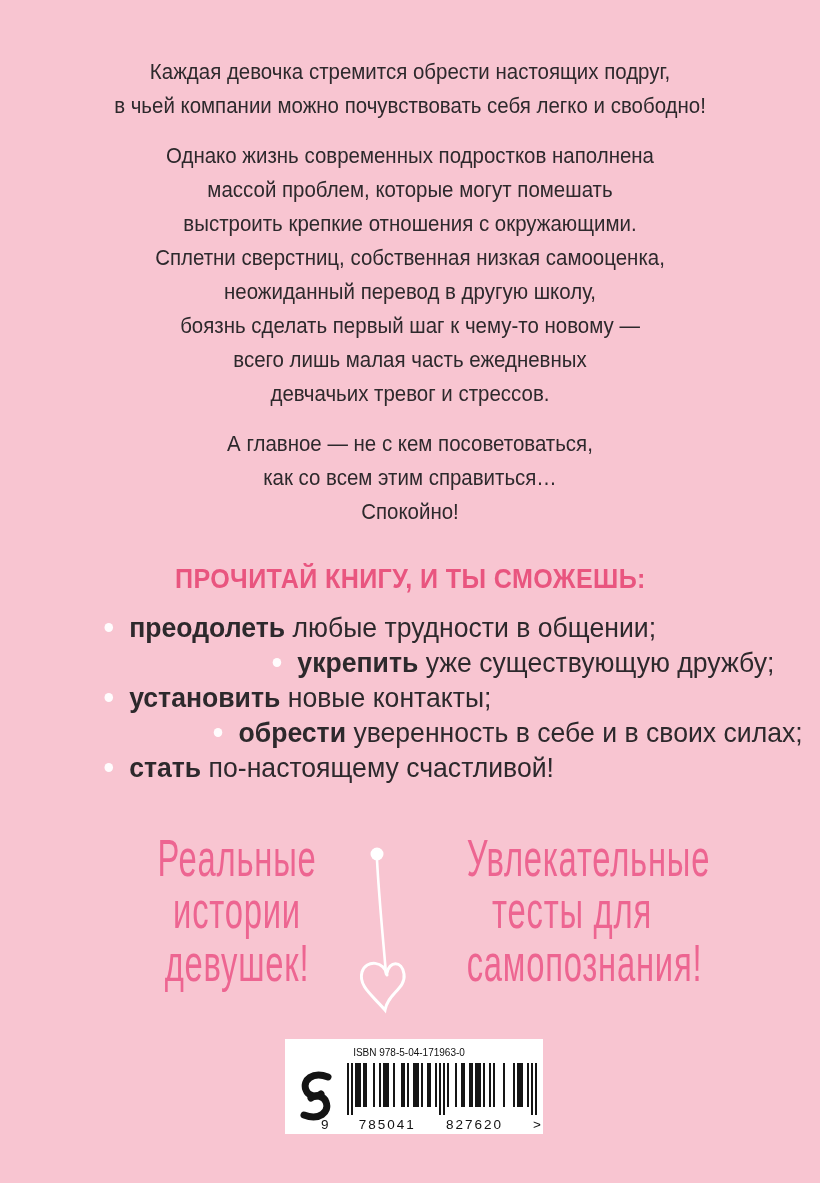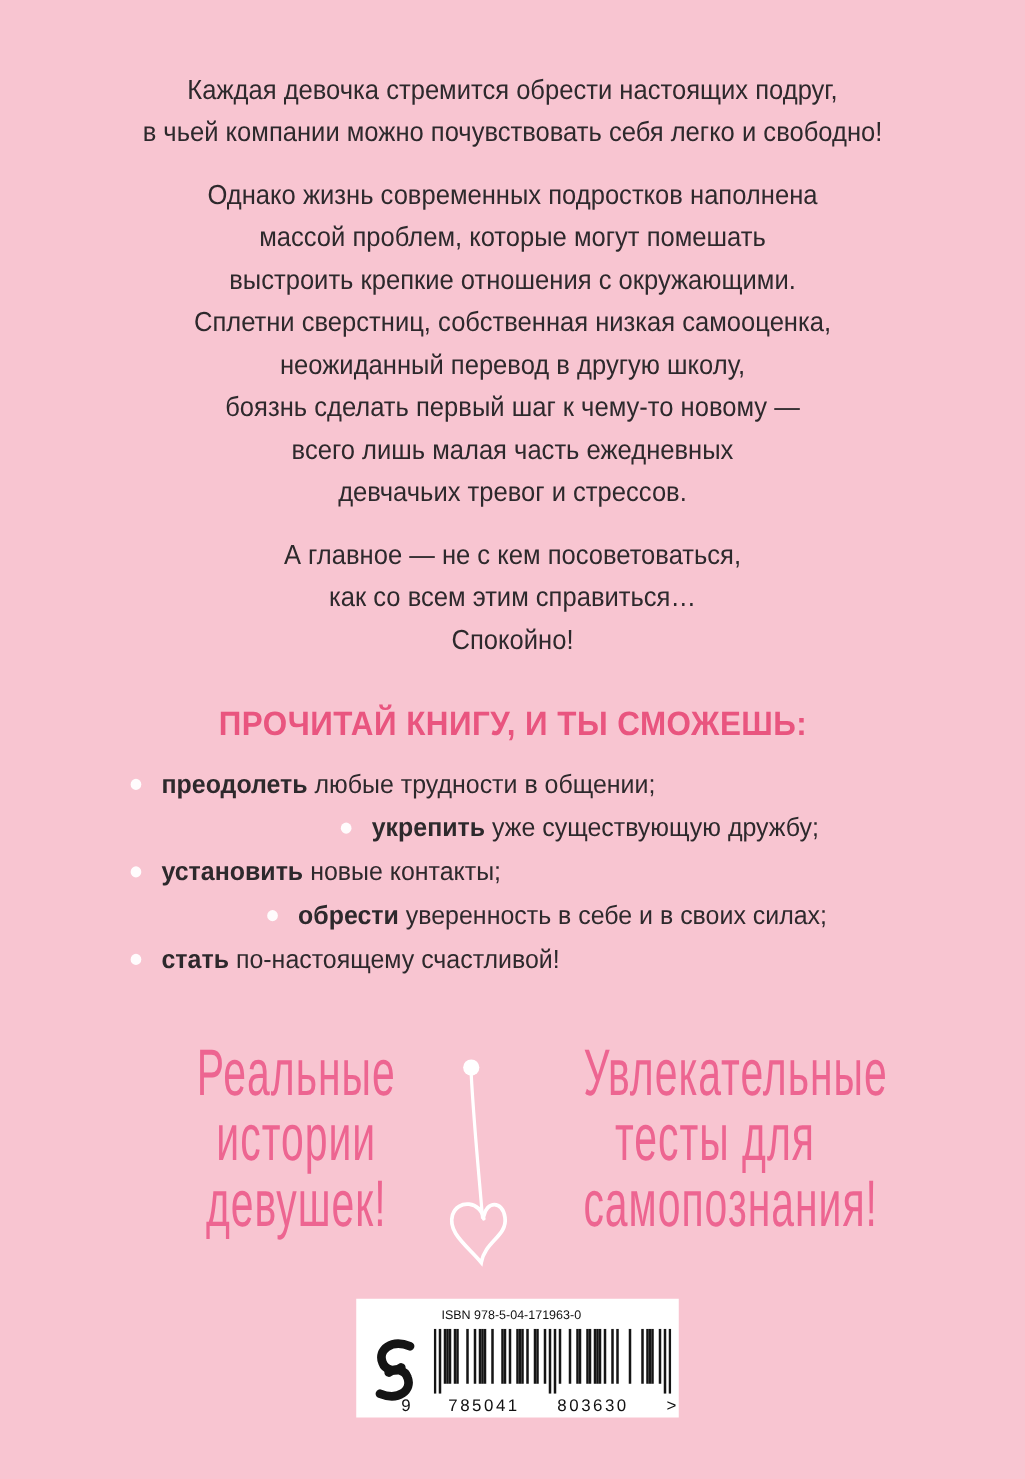--- a/index.html
+++ b/index.html
@@ -15,21 +15,21 @@
   }
   .blurb p{margin:0 0 16px 0;padding:0;}
   .ln{display:block;}
   
   .cta-heading{
     position:absolute;left:175px;top:564px;font-size:27px;font-weight:bold;
     color:#e9557f;letter-spacing:.4px;white-space:nowrap;
     transform:scaleX(.93);transform-origin:0 50%;
   }
   
-  .cta-list{position:absolute;left:0;top:610px;width:820px;margin:0;padding:0;list-style:none;font-size:21px;}
+  .cta-list{position:absolute;left:0;top:610px;width:820px;margin:0;padding:0;list-style:none;font-size:28px;}
   .cta-list li{
     position:relative;height:35px;line-height:35px;white-space:nowrap;
     padding-left:var(--in);transform:scaleX(.95);transform-origin:0 50%;
   }
   .ind-a{--in:136px;} .ind-b{--in:313px;} .ind-c{--in:251px;}
   .dot{
     position:absolute;top:13px;left:calc(var(--in) - 26px);
     width:9px;height:9px;border-radius:50%;background:#fff;opacity:.95;
   }
   .cta-list b{font-weight:bold;}
@@ -172,18 +172,18 @@
         <rect x="170" y="0" width="2" height="44"></rect>
         <rect x="172" y="0" width="2" height="44"></rect>
         <rect x="174" y="0" width="2" height="44"></rect>
         <rect x="180" y="0" width="2" height="44"></rect>
         <rect x="184" y="0" width="2" height="52"></rect>
         <rect x="188" y="0" width="2" height="52"></rect>
       </svg>
     <div class="digits">
       <span>9</span>
       <span class="grp">785041</span>
-      <span class="grp">803630</span>
+      <span class="grp">827620</span>
       <span>&gt;</span>
     </div>
   </div>
 
 </div>
 
 </body></html>

